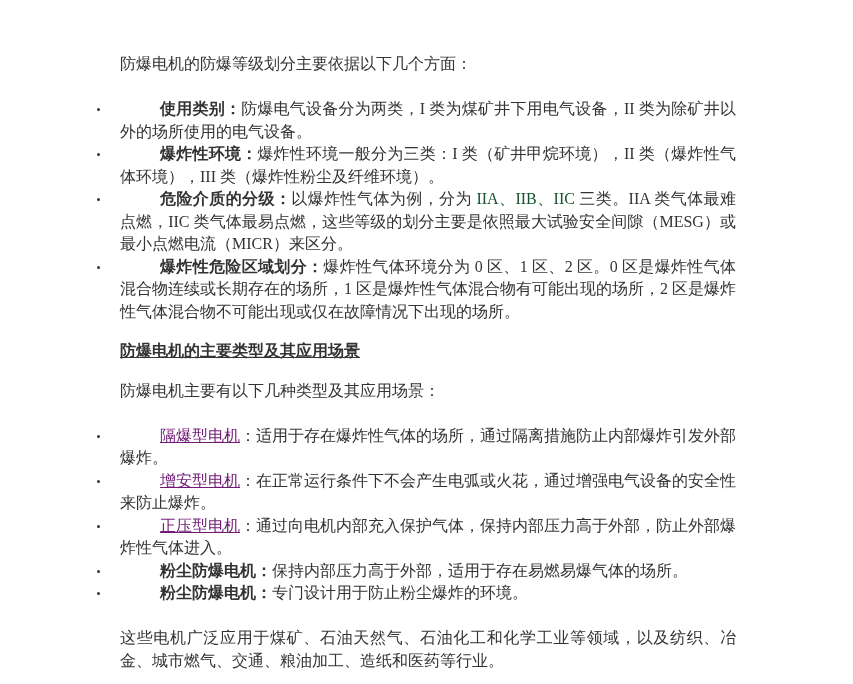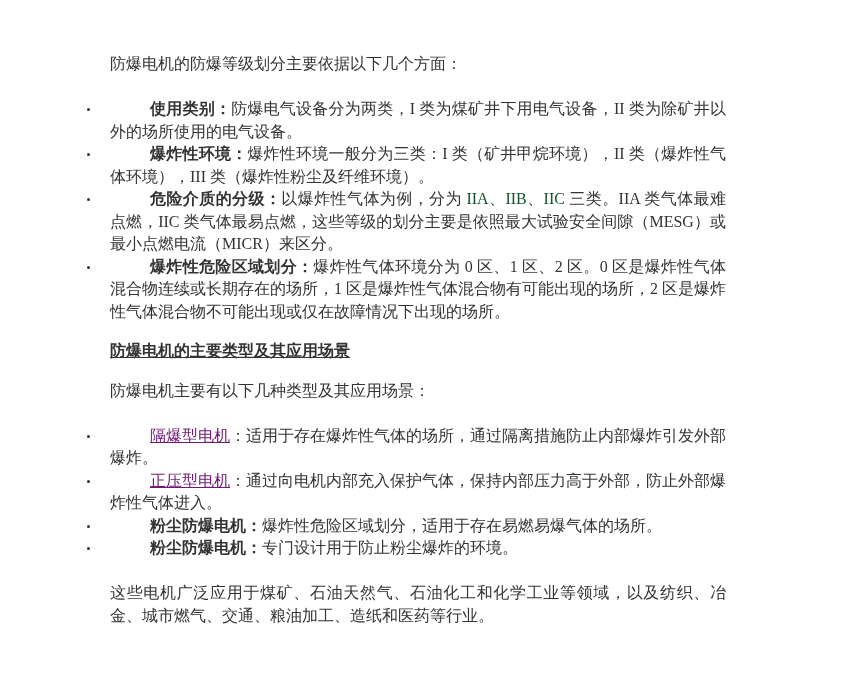--- a/index.html
+++ b/index.html
@@ -8,21 +8,21 @@
     height: 684px;
     background: #ffffff;
     overflow: hidden;
     font-family: "Liberation Serif", "DejaVu Serif", serif;
     font-size: 16px;
     line-height: 22.5px;
     color: #333333;
   }
   .doc {
     position: absolute;
-    left: 110px;
+    left: 120px;
     top: 53px;
     width: 616px;
   }
   .para { margin: 0 0 22.5px 0; text-align: justify; }
   .heading { font-weight: bold; margin: 17px 0; text-decoration: underline; }
   .list { margin: 0; }
   .li {
     position: relative;
     text-indent: 40px;
     text-align: justify;
@@ -65,24 +65,27 @@
 
   <p class="heading">防爆电机的主要类型及其应用场景</p>
 
   <p class="para">防爆电机主要有以下几种类型及其应用场景：</p>
 
   <div class="list">
     <div class="li">
       <span class="dot"></span><a class="link">隔爆型电机</a><span>：</span><span>适用于存在爆炸性气体的场所，通过隔离措施防止内部爆炸引发外部爆炸。</span>
     </div>
     <div class="li">
+      <span class="dot"></span><a class="link">增安型电机</a><span>：</span><span>在正常运行条件下不会产生电弧或火花，通过增强电气设备的安全性来防止爆炸。</span>
+    </div>
+    <div class="li">
       <span class="dot"></span><a class="link">正压型电机</a><span>：</span><span>通过向电机内部充入保护气体，保持内部压力高于外部，防止外部爆炸性气体进入。</span>
     </div>
     <div class="li">
-      <span class="dot"></span><span class="b">粉尘防爆电机</span><span class="b">：</span><span>爆炸性危险区域划分，适用于存在易燃易爆气体的场所。</span>
+      <span class="dot"></span><span class="b">粉尘防爆电机</span><span class="b">：</span><span>保持内部压力高于外部，适用于存在易燃易爆气体的场所。</span>
     </div>
     <div class="li">
       <span class="dot"></span><span class="b">粉尘防爆电机</span><span class="b">：</span><span>专门设计用于防止粉尘爆炸的环境。</span>
     </div>
   </div>
 
   <p class="closing">这些电机广泛应用于煤矿、石油天然气、石油化工和化学工业等领域，以及纺织、冶金、城市燃气、交通、粮油加工、造纸和医药等行业。</p>
 
 </div>
 

